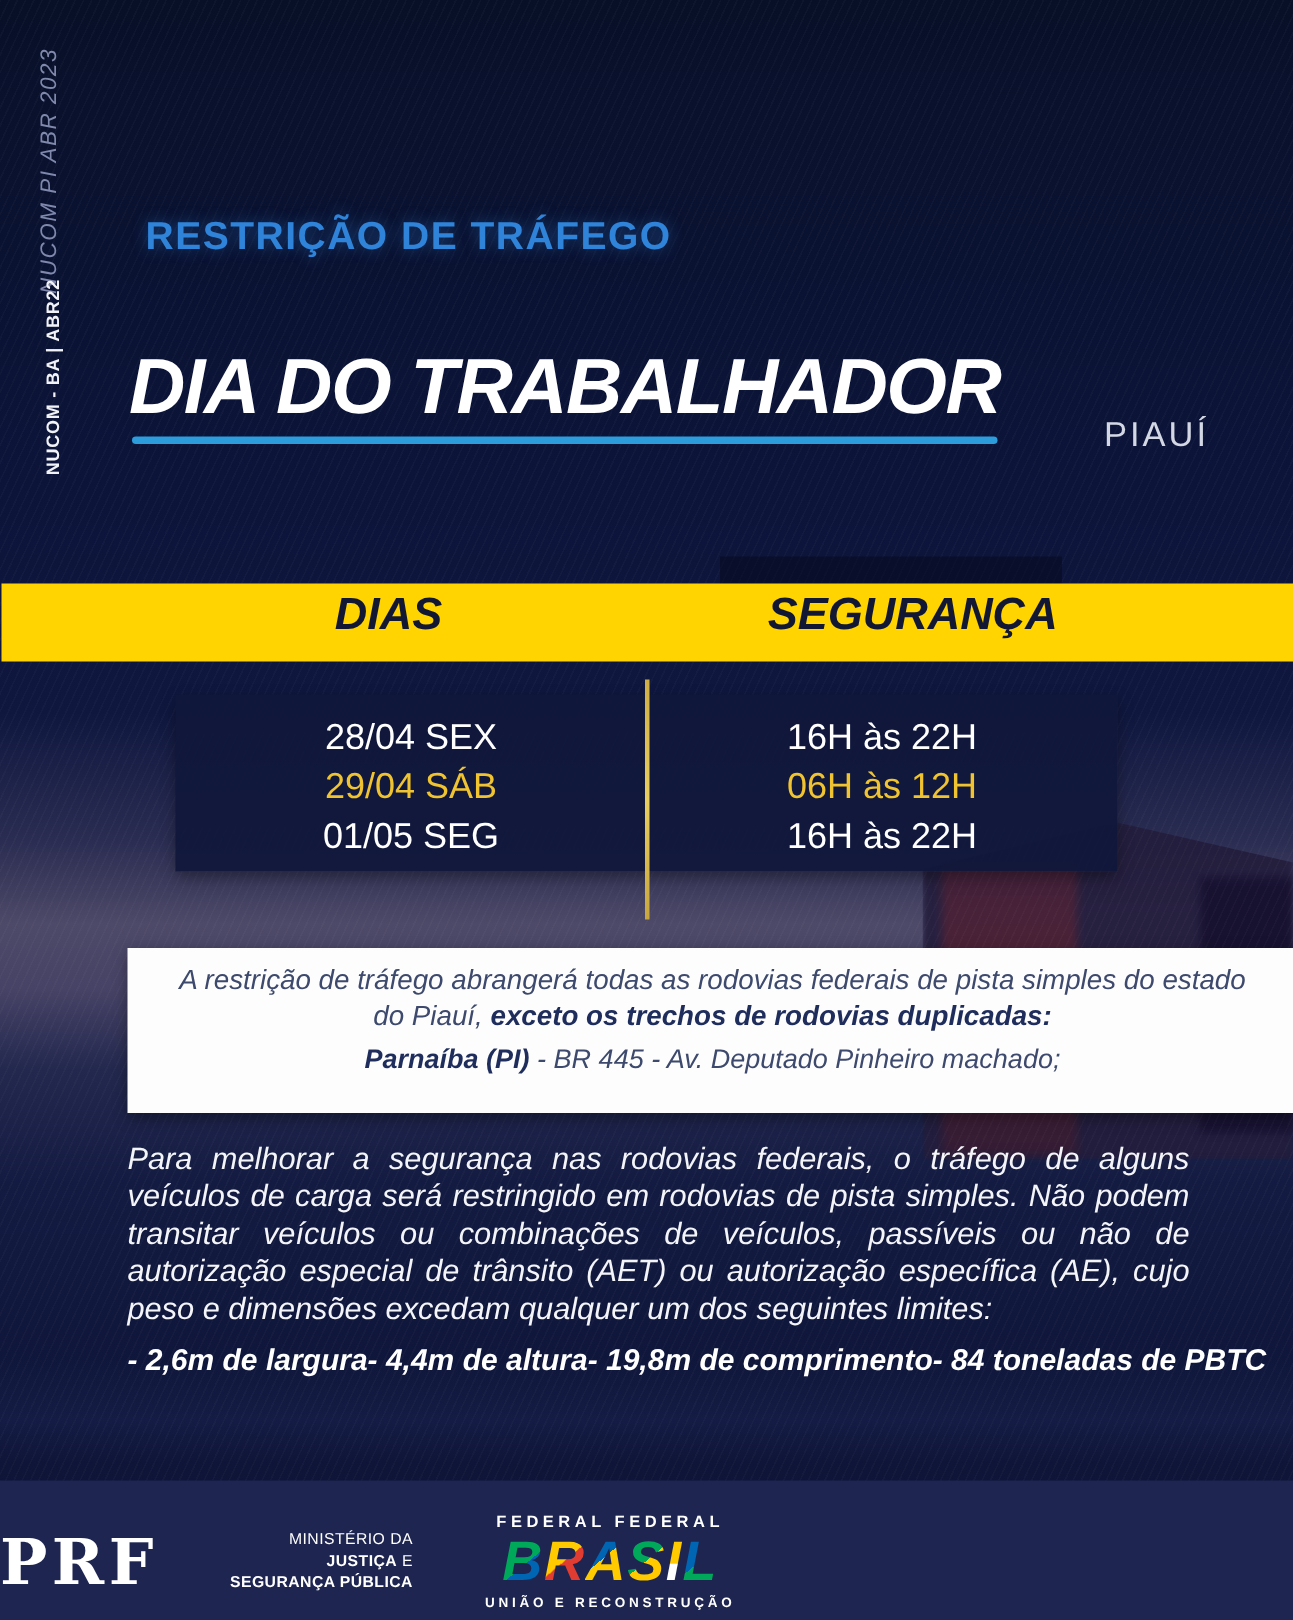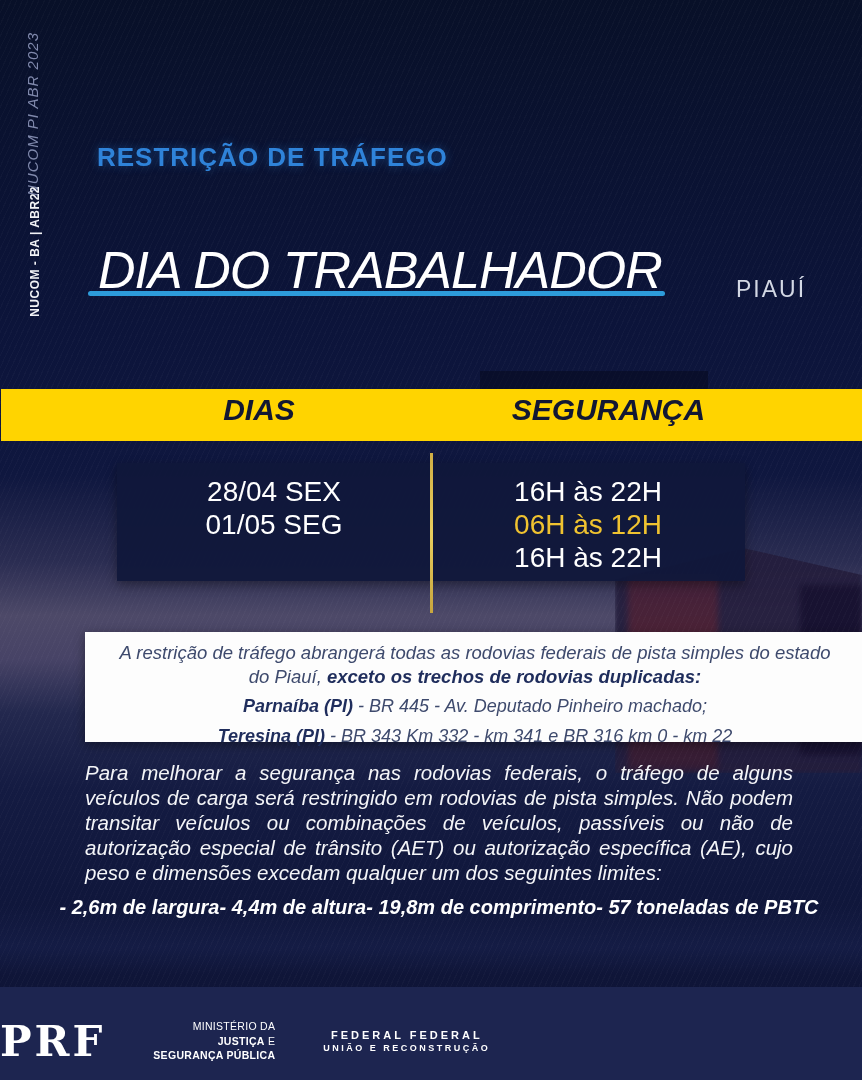--- a/index.html
+++ b/index.html
@@ -27,62 +27,62 @@
 
   .side-tag{position:absolute;writing-mode:vertical-rl;transform:rotate(180deg);
     white-space:nowrap;}
   .side-tag-top{left:24px;top:32px;font-size:15px;font-style:italic;
     color:#8d96ba;opacity:.9;letter-spacing:1px;}
   .side-tag-bottom{left:28px;top:186px;font-size:12px;font-weight:700;
     color:#f2f3f7;letter-spacing:.5px;}
 
   .kicker{position:absolute;left:97px;top:142px;font-size:26px;font-weight:700;
     letter-spacing:1px;color:#2f83d9;text-shadow:0 0 10px rgba(45,130,220,.45);}
-  .title{position:absolute;left:86px;top:228px;margin:12px;font-size:52px;
-    font-weight:400;font-style:italic;color:#ffffff;letter-spacing:-1px;
+  .title{position:absolute;left:86px;top:228px;margin:0;font-size:52px;
+    font-weight:700;font-style:italic;color:#ffffff;letter-spacing:-1px;
     white-space:nowrap;}
   .title-underline{position:absolute;left:88px;top:291px;width:577px;height:5px;
     background:#2D9CDB;border-radius:3px;}
   .state{position:absolute;left:736px;top:276px;font-size:23px;color:#d3d8e4;
     letter-spacing:2px;}
 
   .band-shadow{position:absolute;left:480px;top:371px;width:228px;height:19px;
     background:rgba(4,7,22,.45);}
   .yellow-band{position:absolute;left:1px;top:389px;width:862px;height:52px;
     background:#FFD400;}
   .col-head{position:absolute;top:4px;font-size:30px;font-weight:700;
     font-style:italic;color:#121733;text-align:center;}
   .col-head-days{left:85px;width:346px;}
   .col-head-hours{left:435px;width:345px;}
 
   .table-box{position:absolute;left:117px;top:463px;width:628px;height:118px;
     background:rgba(16,23,58,.94);box-shadow:0 4px 10px rgba(0,0,0,.35);}
   .tcol{position:absolute;top:12px;height:100px;}
   .tcol-days{left:0;width:314px;}
   .tcol-hours{left:314px;width:314px;}
-  .trow{height:33px;line-height:33px;text-align:center;font-size:28px;
+  .trow{height:33px;line-height:33px;text-align:center;font-size:24px;
     color:#ffffff;}
   .trow.hl{color:#F0C330;}
   .divider-line{position:absolute;left:430px;top:453px;width:3px;height:160px;
     background:linear-gradient(180deg,#cfae45 0%,#e8cd5e 50%,#c8a63e 100%);}
 
   .white-box{position:absolute;left:85px;top:632px;width:780px;height:110px;
     background:#fdfdfd;box-shadow:0 3px 10px rgba(0,0,0,.4);
     text-align:center;box-sizing:border-box;padding:9px 26px 0;}
   .white-box p{margin:0;font-style:italic;}
   .exc-intro{font-size:18.5px;line-height:24px;color:#3e4a6d;}
   .exc-intro strong{color:#1f2d5c;}
   .exc-line{font-size:18px;line-height:26px;color:#3e4a6d;margin-top:4px !important;}
   .exc-line strong{color:#1f2d5c;}
 
   .paragraph{position:absolute;left:85px;top:760px;width:708px;margin:0;
     font-size:20.5px;line-height:25px;font-style:italic;color:#f4f5f8;
     text-align:justify;}
   .limits{position:absolute;left:85px;top:896px;width:708px;display:flex;
-    justify-content:center;font-size:20px;font-weight:700;
+    justify-content:space-between;font-size:20px;font-weight:700;
     font-style:italic;color:#ffffff;white-space:nowrap;}
 
   .footer{position:absolute;left:0;top:960px;width:862px;height:108px;
     background:#1D2550;display:flex;align-items:center;justify-content:flex-start;
     gap:48px;margin-top:27px;}
   .prf{font-family:"DejaVu Serif",serif;font-size:42px;font-weight:700;
     color:#ffffff;letter-spacing:3px;}
   .ministry{text-align:right;color:#ffffff;font-size:10.5px;line-height:1.4;
     letter-spacing:.3px;}
   .ministry .b{font-weight:700;}
@@ -122,51 +122,52 @@
 
   <div class="band-shadow"></div>
   <div class="yellow-band">
     <span class="col-head col-head-days">DIAS</span>
     <span class="col-head col-head-hours">SEGURANÇA</span>
   </div>
 
   <div class="table-box">
     <div class="tcol tcol-days">
       <div class="trow">28/04 SEX</div>
+      <div class="trow hl">29/04 SÁB</div>
       <div class="trow">01/05 SEG</div>
     </div>
     <div class="tcol tcol-hours">
       <div class="trow">16H às 22H</div>
       <div class="trow hl">06H às 12H</div>
       <div class="trow">16H às 22H</div>
     </div>
   </div>
   <div class="divider-line"></div>
 
   <div class="white-box">
     <p class="exc-intro"><span>A restrição de tráfego abrangerá todas as rodovias federais de pista simples do estado do Piauí, </span><strong>exceto os trechos de rodovias duplicadas:</strong></p>
     <p class="exc-line"><strong>Parnaíba (PI)</strong><span> - BR 445 - Av. Deputado Pinheiro machado;</span></p>
-    <p class="exc-line"><strong>Teresina (PI)</strong><span> - BR 343 Km 332 - km 341 e BR 316 km 0 - km 22</span></p>
   </div>
 
   <p class="paragraph">Para melhorar a segurança nas rodovias federais, o tráfego de alguns veículos de carga será restringido em rodovias de pista simples. Não podem transitar veículos ou combinações de veículos, passíveis ou não de autorização especial de trânsito (AET) ou autorização específica (AE), cujo peso e dimensões excedam qualquer um dos seguintes limites:</p>
 
   <div class="limits">
     <span>- 2,6m de largura</span>
     <span>- 4,4m de altura</span>
     <span>- 19,8m de comprimento</span>
-    <span>- 57 toneladas de PBTC</span>
+    <span>- 84 toneladas de PBTC</span>
   </div>
 
   <footer class="footer">
     <div class="prf">PRF</div>
     <div class="ministry">
       <div>MINISTÉRIO DA</div>
       <div><span class="b">JUSTIÇA</span><span> E</span></div>
       <div class="b">SEGURANÇA PÚBLICA</div>
     </div>
     <div class="gov">
       <div class="gov-top">FEDERAL FEDERAL</div>
+      <div class="brand"><span class="bl bl-0">B</span><span class="bl bl-1">R</span><span class="bl bl-2">A</span><span class="bl bl-3">S</span><span class="bl bl-4">I</span><span class="bl bl-5">L</span></div>
       <div class="gov-bottom">UNIÃO E RECONSTRUÇÃO</div>
     </div>
   </footer>
 
 </div>
 
 </body></html>

